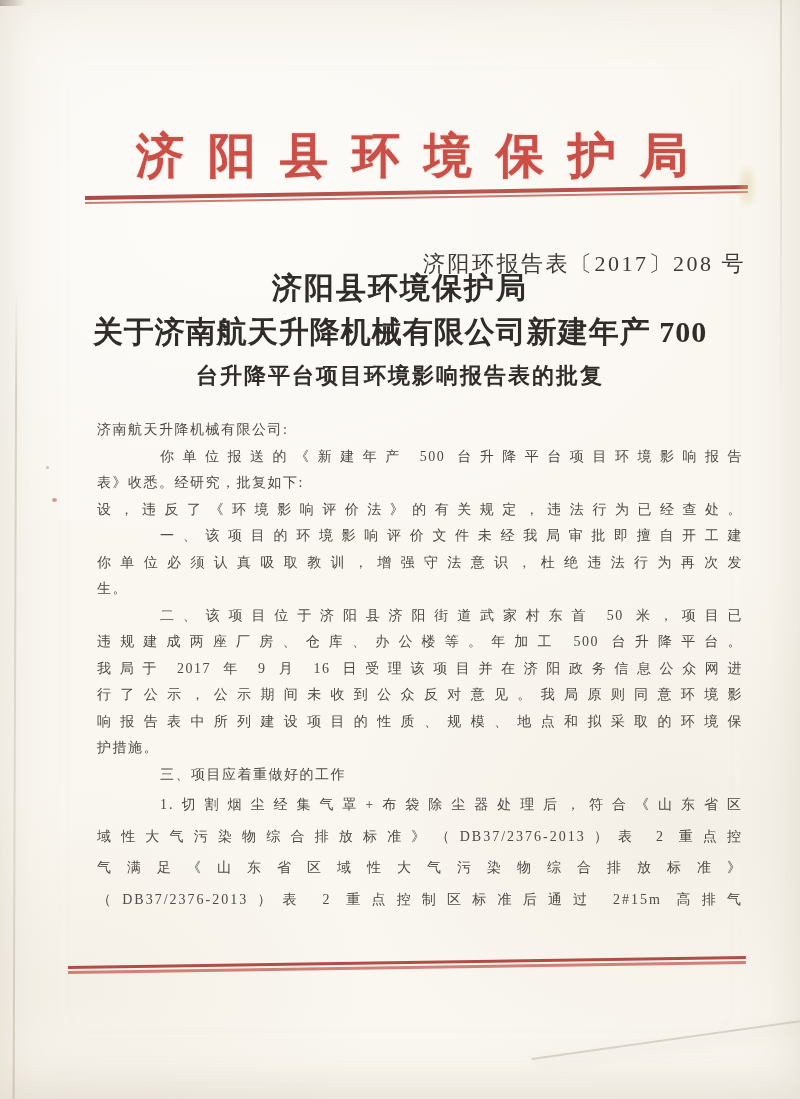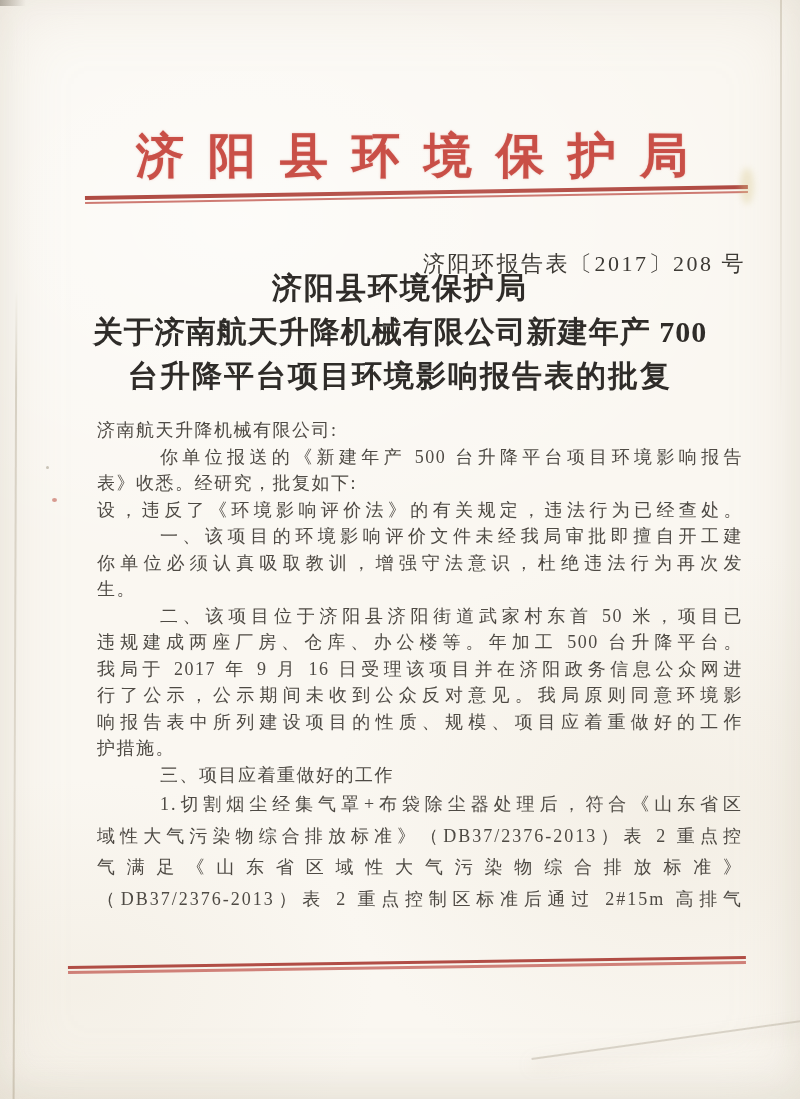--- a/index.html
+++ b/index.html
@@ -33,25 +33,25 @@
   .hrule .r1{height:3.5px;background:linear-gradient(90deg,var(--rule_red_dark),#b34a42 55%,var(--rule_red_dark));opacity:.92;}
   .hrule .r2{height:2px;margin-top:2.5px;background:var(--rule_red_light);opacity:.8;}
   .docnum{
     position:absolute;top:210px;right:54px;height:28px;line-height:28px;
     font-size:22px;color:#3d3a35;letter-spacing:2.5px;margin-top:40px;
   }
   
   .title{position:absolute;top:266px;left:67px;width:666px;text-align:center;color:var(--title_ink);font-weight:700;}
   .title .t1{font-size:30px;line-height:44px;letter-spacing:2px;}
   .title .t2{font-size:30px;line-height:44px;letter-spacing:1px;}
-  .title .t3{font-size:30px;line-height:44px;letter-spacing:2px;}
+  .title .t3{font-size:22px;line-height:44px;letter-spacing:2px;}
   
   .body-a,.body-b{
     position:absolute;left:97px;width:646px;color:var(--body_ink);
-    font-size:18px;letter-spacing:1.5px;text-justify:inter-character;
+    font-size:14px;letter-spacing:1.5px;text-justify:inter-character;
   }
   .body-a{top:417px;line-height:26.5px;}
   .body-b{top:789px;line-height:31.5px;letter-spacing:2px;}
   .bl{min-height:1em;}
   .bl.ind{text-indent:63px;}
   .bl.fill{text-align:justify;text-align-last:justify;}
   
   .frule{position:absolute;left:68px;top:966px;width:678px;height:8px;transform:rotate(-0.85deg);transform-origin:left center;}
   .frule .r1{height:3px;background:var(--rule_red_dark);opacity:.9;}
   .frule .r2{height:2.5px;margin-top:2px;background:var(--rule_red_light);opacity:.75;}
@@ -89,21 +89,21 @@
     <div class="bl ind fill">你单位报送的《新建年产 500 台升降平台项目环境影响报告</div>
     <div class="bl">表》收悉。经研究，批复如下:</div>
     <div class="bl fill">设，违反了《环境影响评价法》的有关规定，违法行为已经查处。</div>
     <div class="bl ind fill">一、该项目的环境影响评价文件未经我局审批即擅自开工建</div>
     <div class="bl fill">你单位必须认真吸取教训，增强守法意识，杜绝违法行为再次发</div>
     <div class="bl">生。</div>
     <div class="bl ind fill">二、该项目位于济阳县济阳街道武家村东首 50 米，项目已</div>
     <div class="bl fill">违规建成两座厂房、仓库、办公楼等。年加工 500 台升降平台。</div>
     <div class="bl fill">我局于 2017 年 9 月 16 日受理该项目并在济阳政务信息公众网进</div>
     <div class="bl fill">行了公示，公示期间未收到公众反对意见。我局原则同意环境影</div>
-    <div class="bl fill">响报告表中所列建设项目的性质、规模、项目应着重做好的工作</div>
+    <div class="bl fill">响报告表中所列建设项目的性质、规模、地点和拟采取的环境保</div>
     <div class="bl">护措施。</div>
     <div class="bl ind">三、项目应着重做好的工作</div>
   </div>
 
   <div class="body-b">
     <div class="bl ind fill">1.切割烟尘经集气罩+布袋除尘器处理后，符合《山东省区</div>
     <div class="bl fill">域性大气污染物综合排放标准》（DB37/2376-2013）表 2 重点控</div>
     <div class="bl fill">气满足《山东省区域性大气污染物综合排放标准》</div>
     <div class="bl fill">（DB37/2376-2013）表 2 重点控制区标准后通过 2#15m 高排气</div>
   </div>

